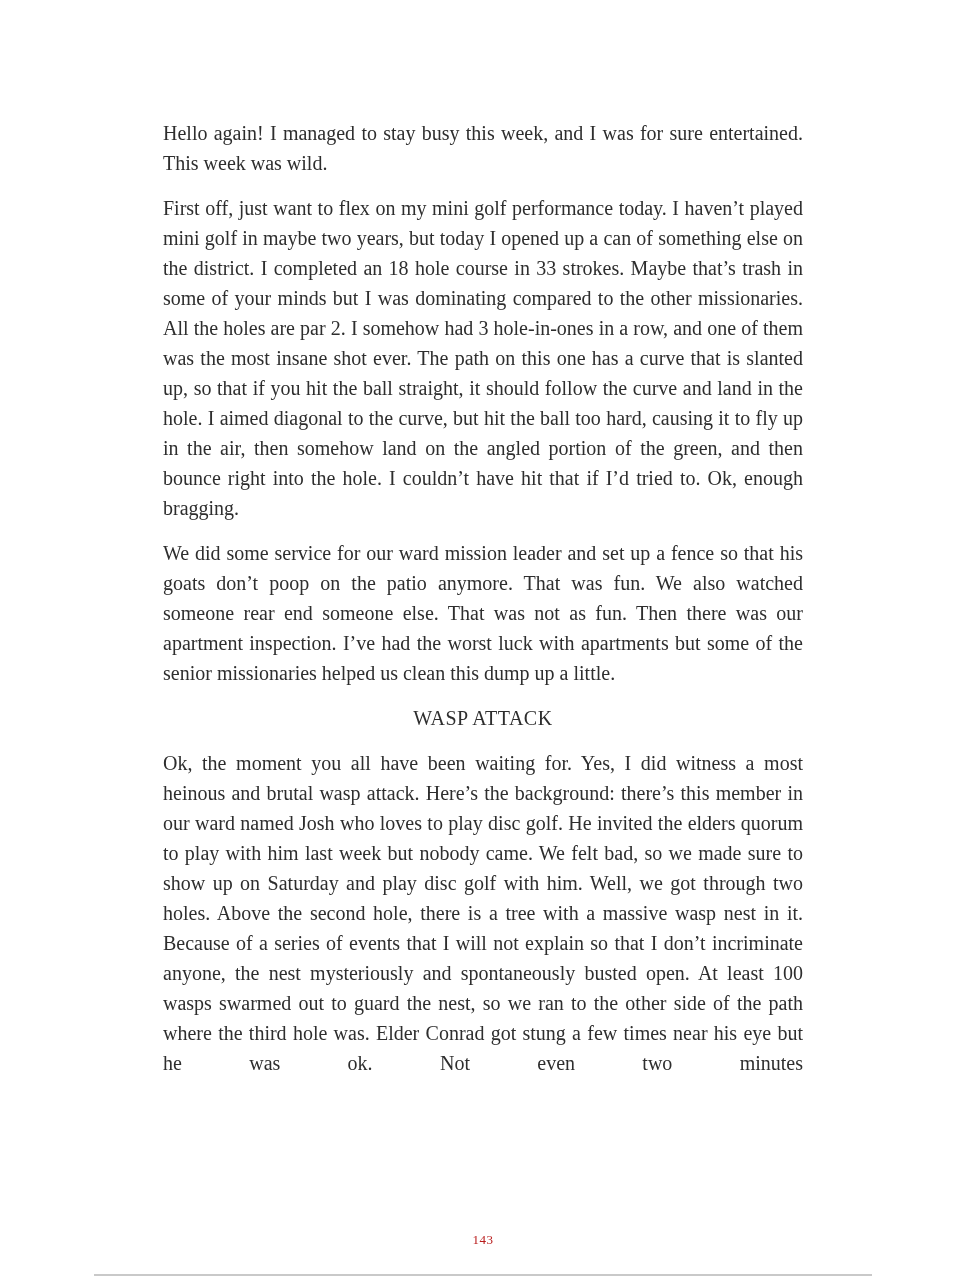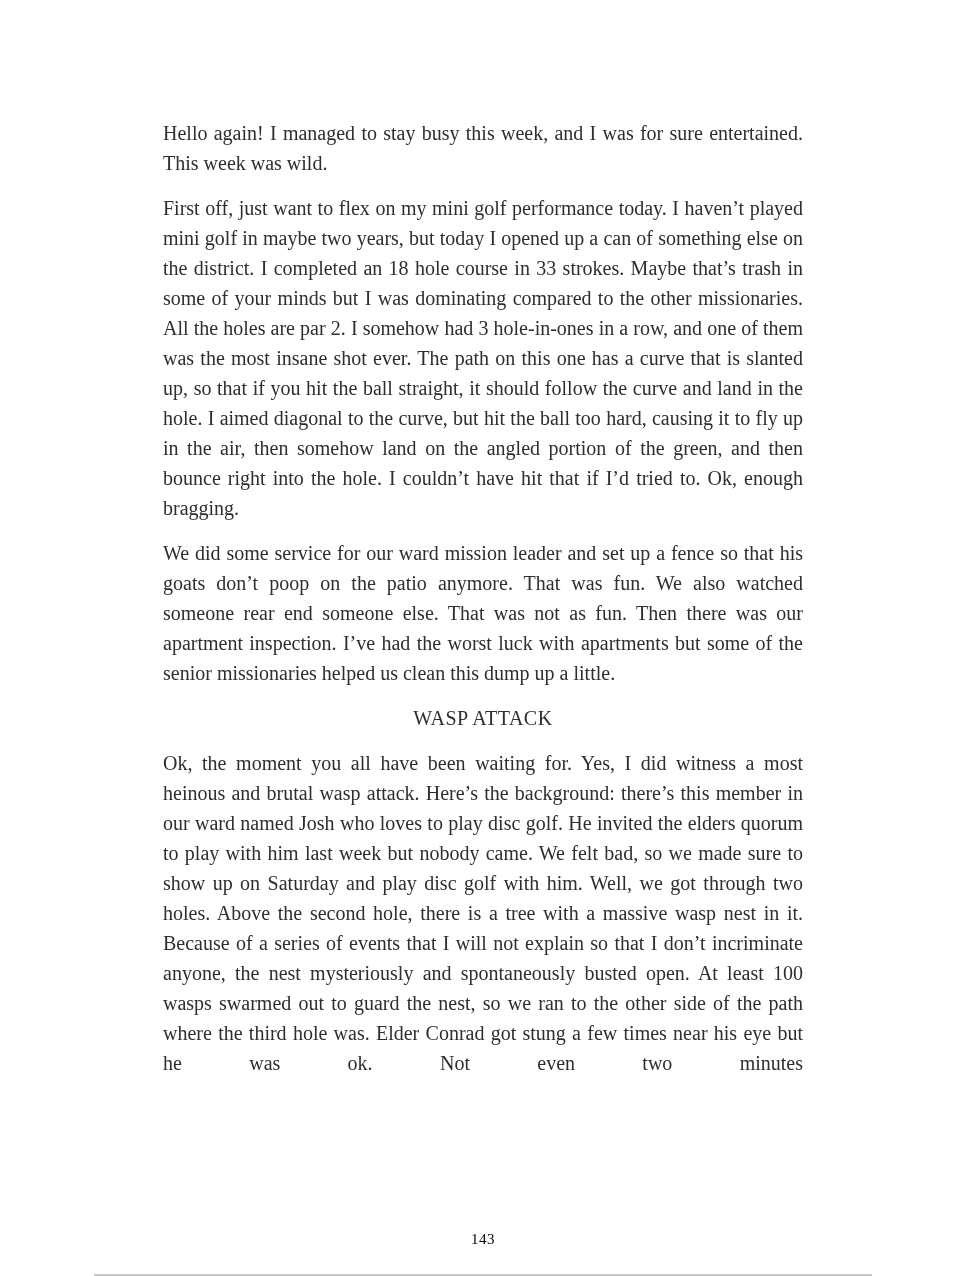--- a/index.html
+++ b/index.html
@@ -43,22 +43,22 @@
     letter-spacing: 0.5px;
   }
   .page-footer {
     position: absolute;
     left: 0;
     bottom: 28px;
     width: 100%;
     text-align: center;
   }
   .page-number {
-    font-size: 15px;
-    color: #000000;
+    font-size: 13px;
+    color: #b91c1c;
     letter-spacing: 0.5px;
   }
   .page-bottom-edge {
     position: absolute;
     left: 88px;
     right: 88px;
     bottom: 0;
     height: 2px;
     background: #c9c9c9;
   }

